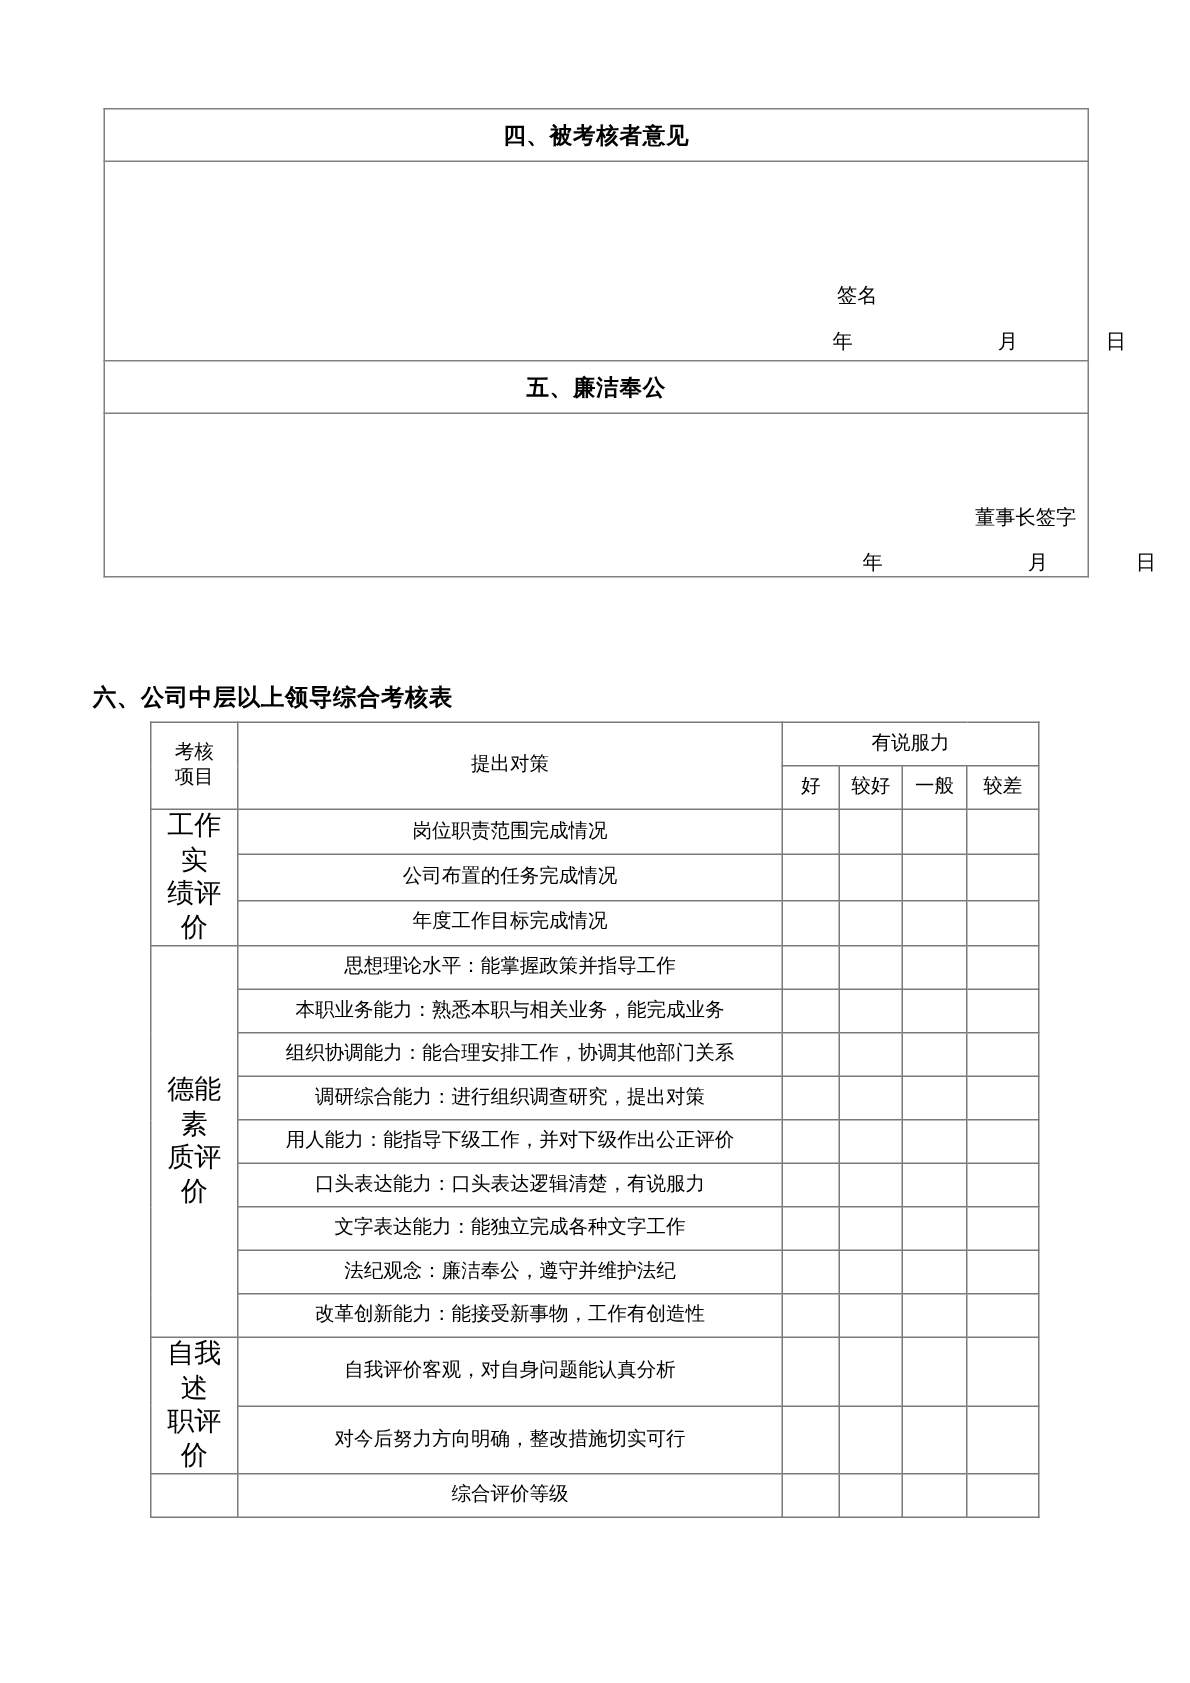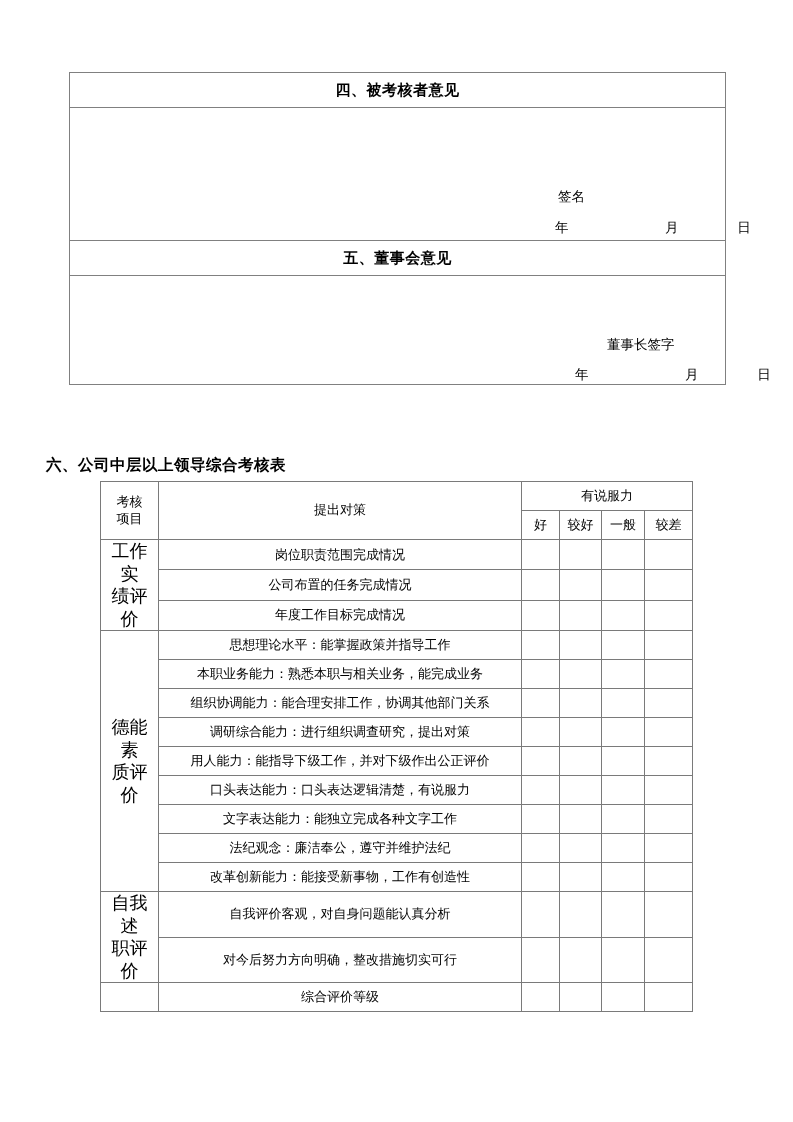--- a/index.html
+++ b/index.html
@@ -50,29 +50,29 @@
   .sec-body-1 { height: 132px; }
   .sec-body-2 { height: 108px; }
 
   .sign-line {
     position: absolute;
     font-size: 13.5px;
     white-space: nowrap;
   }
   .sign-name-1 { left: 488px; top: 80px; }
   .ymd-1 { left: 485px; top: 111px; }
-  .sign-name-2 { left: 537px; top: 60px; }
+  .sign-name-2 { left: 580px; top: 60px; }
   .ymd-2 { left: 505px; top: 90px; }
   .ymd span.m { display: inline-block; width: 88px; }
   .ymd span.d { display: inline-block; width: 50px; }
 
   
   .heading6 {
     position: absolute;
-    left: 46px;
+    left: 62px;
     top: 455px;
     font-size: 15.5px;
     font-weight: bold;
     letter-spacing: 0.5px;
     white-space: nowrap;
   }
 
   
   .assess-table {
     position: absolute;
@@ -141,21 +141,21 @@
           <div class="sign-line ymd-1 ymd">
             <span class="y">年</span>
             <span class="m"></span>
             <span>月</span>
             <span class="d"></span>
             <span>日</span>
           </div>
         </td>
       </tr>
       <tr>
-        <td class="sec-title">五、董事会意见</td>
+        <td class="sec-title">五、廉洁奉公</td>
       </tr>
       <tr>
         <td class="sec-body sec-body-2">
           <div class="sign-line sign-name-2">董事长签字</div>
           <div class="sign-line ymd-2 ymd">
             <span class="y">年</span>
             <span class="m"></span>
             <span>月</span>
             <span class="d"></span>
             <span>日</span>

